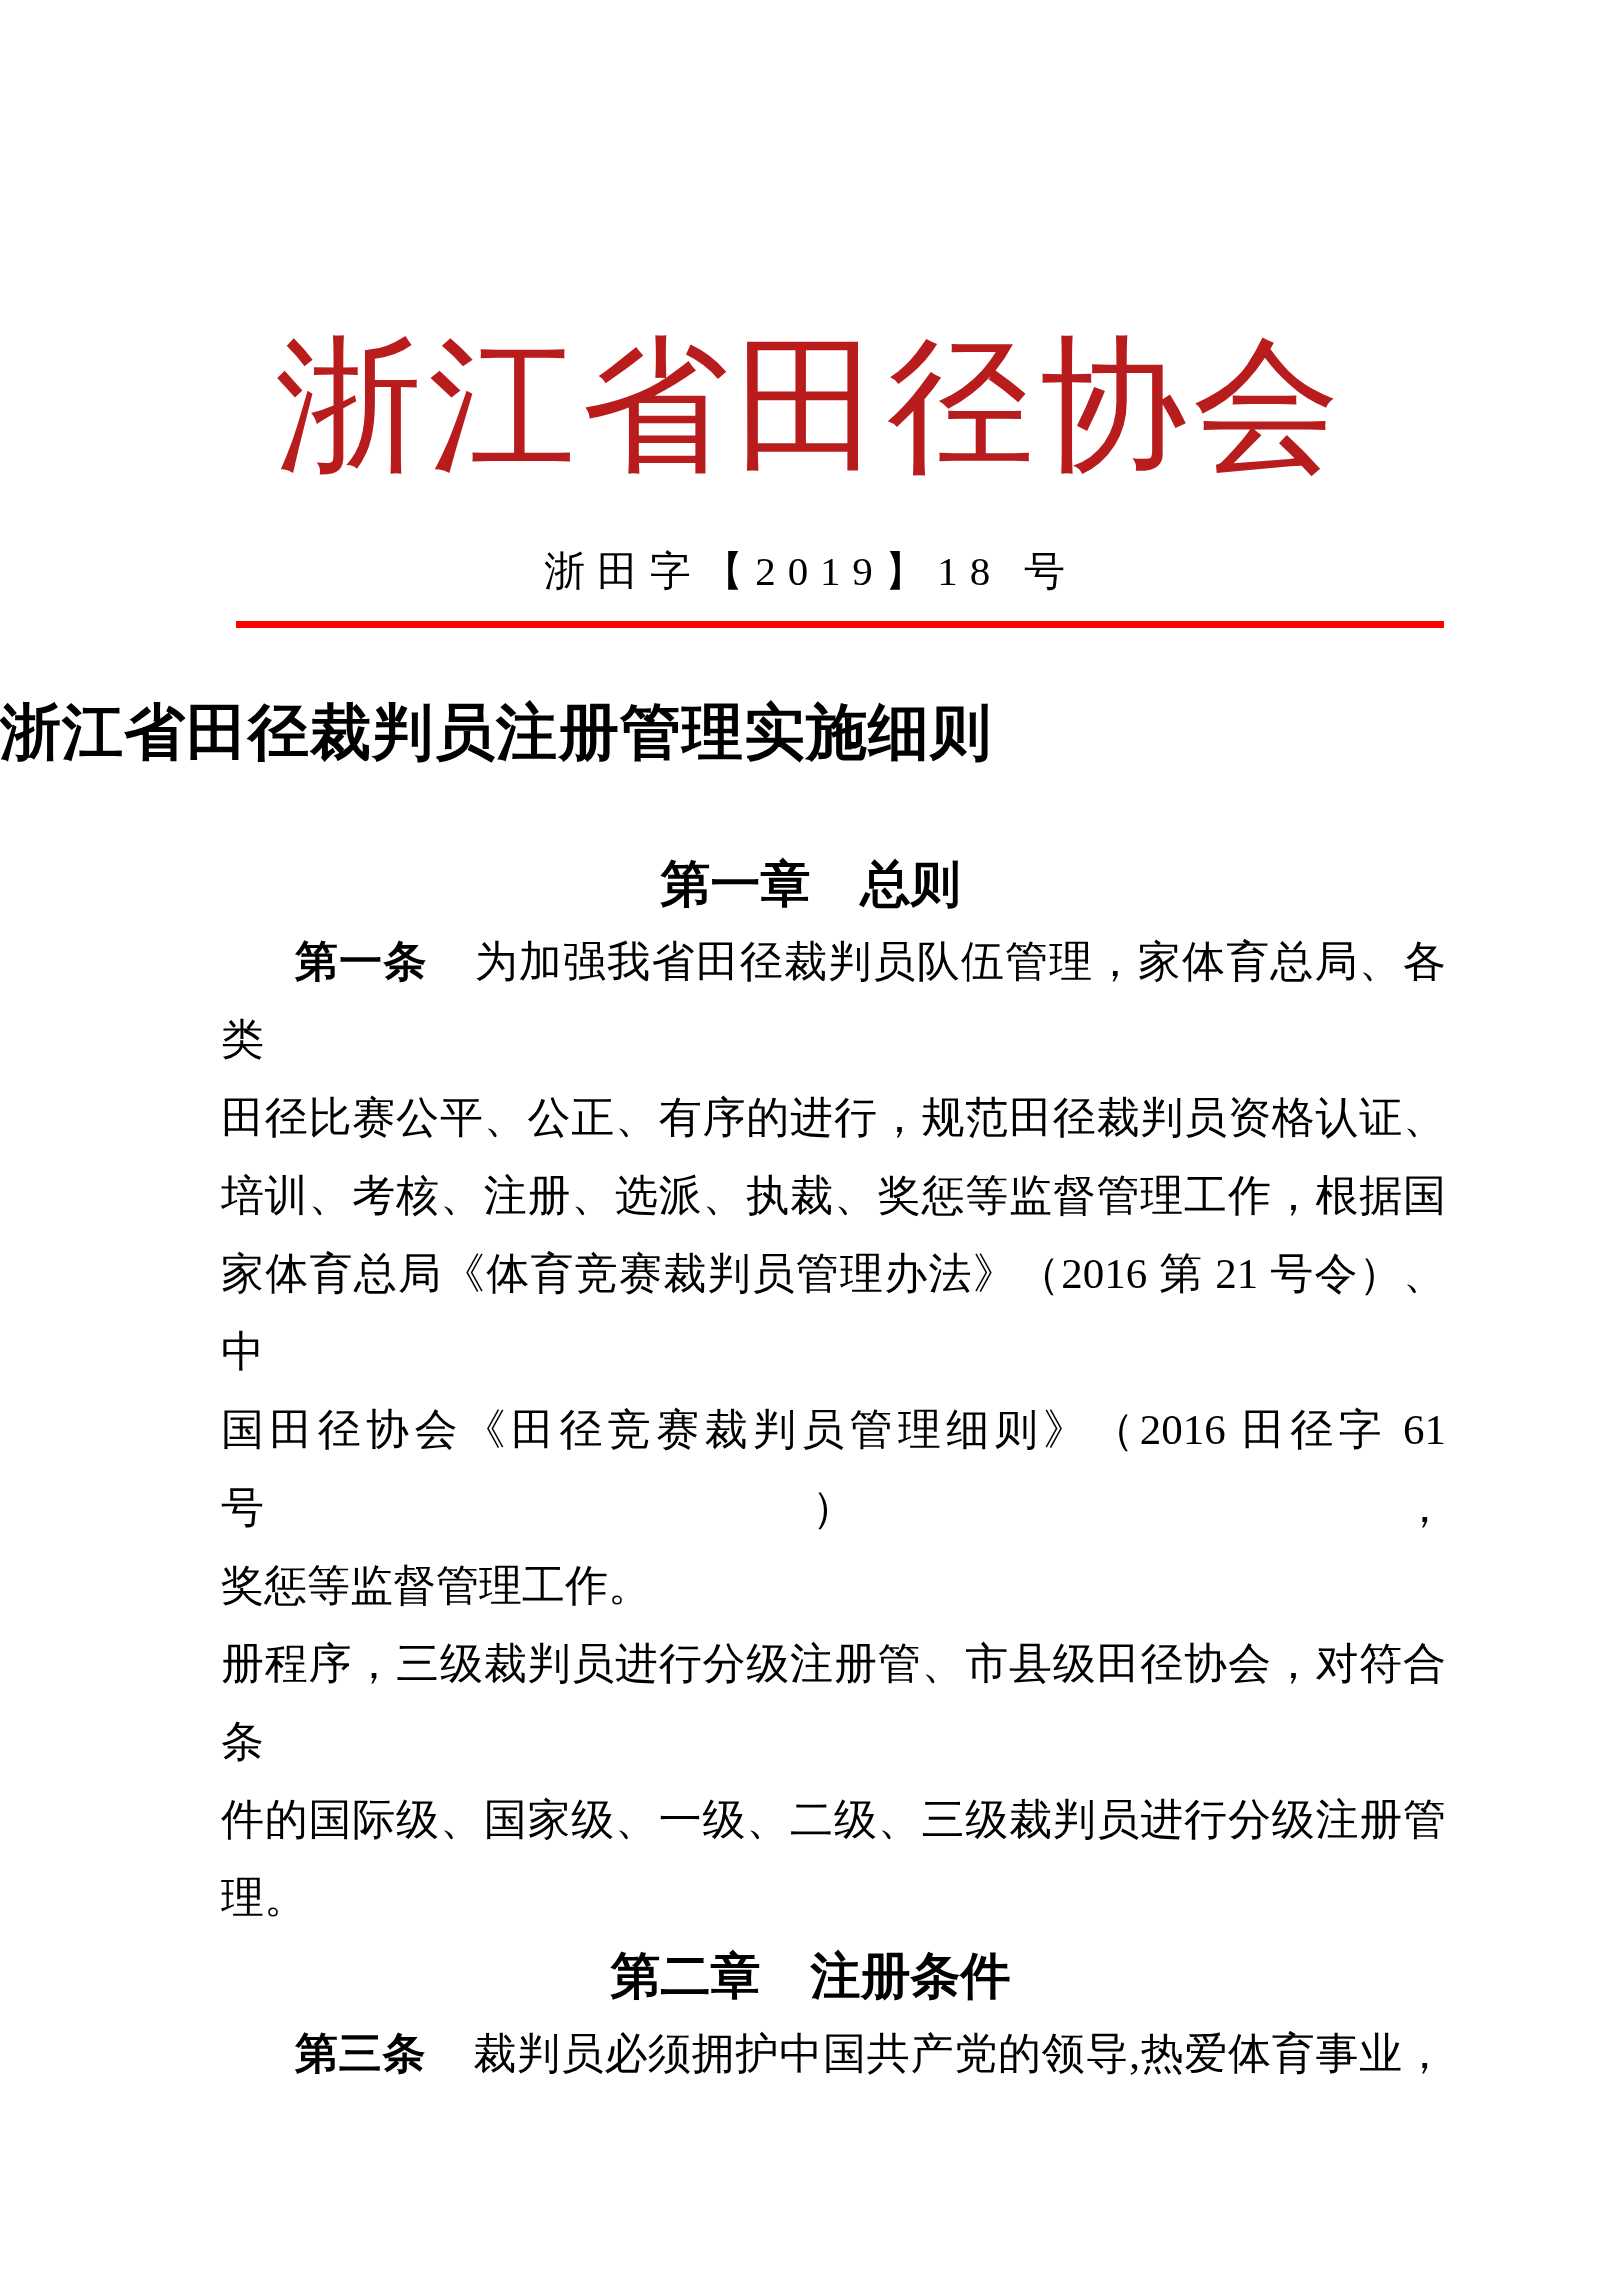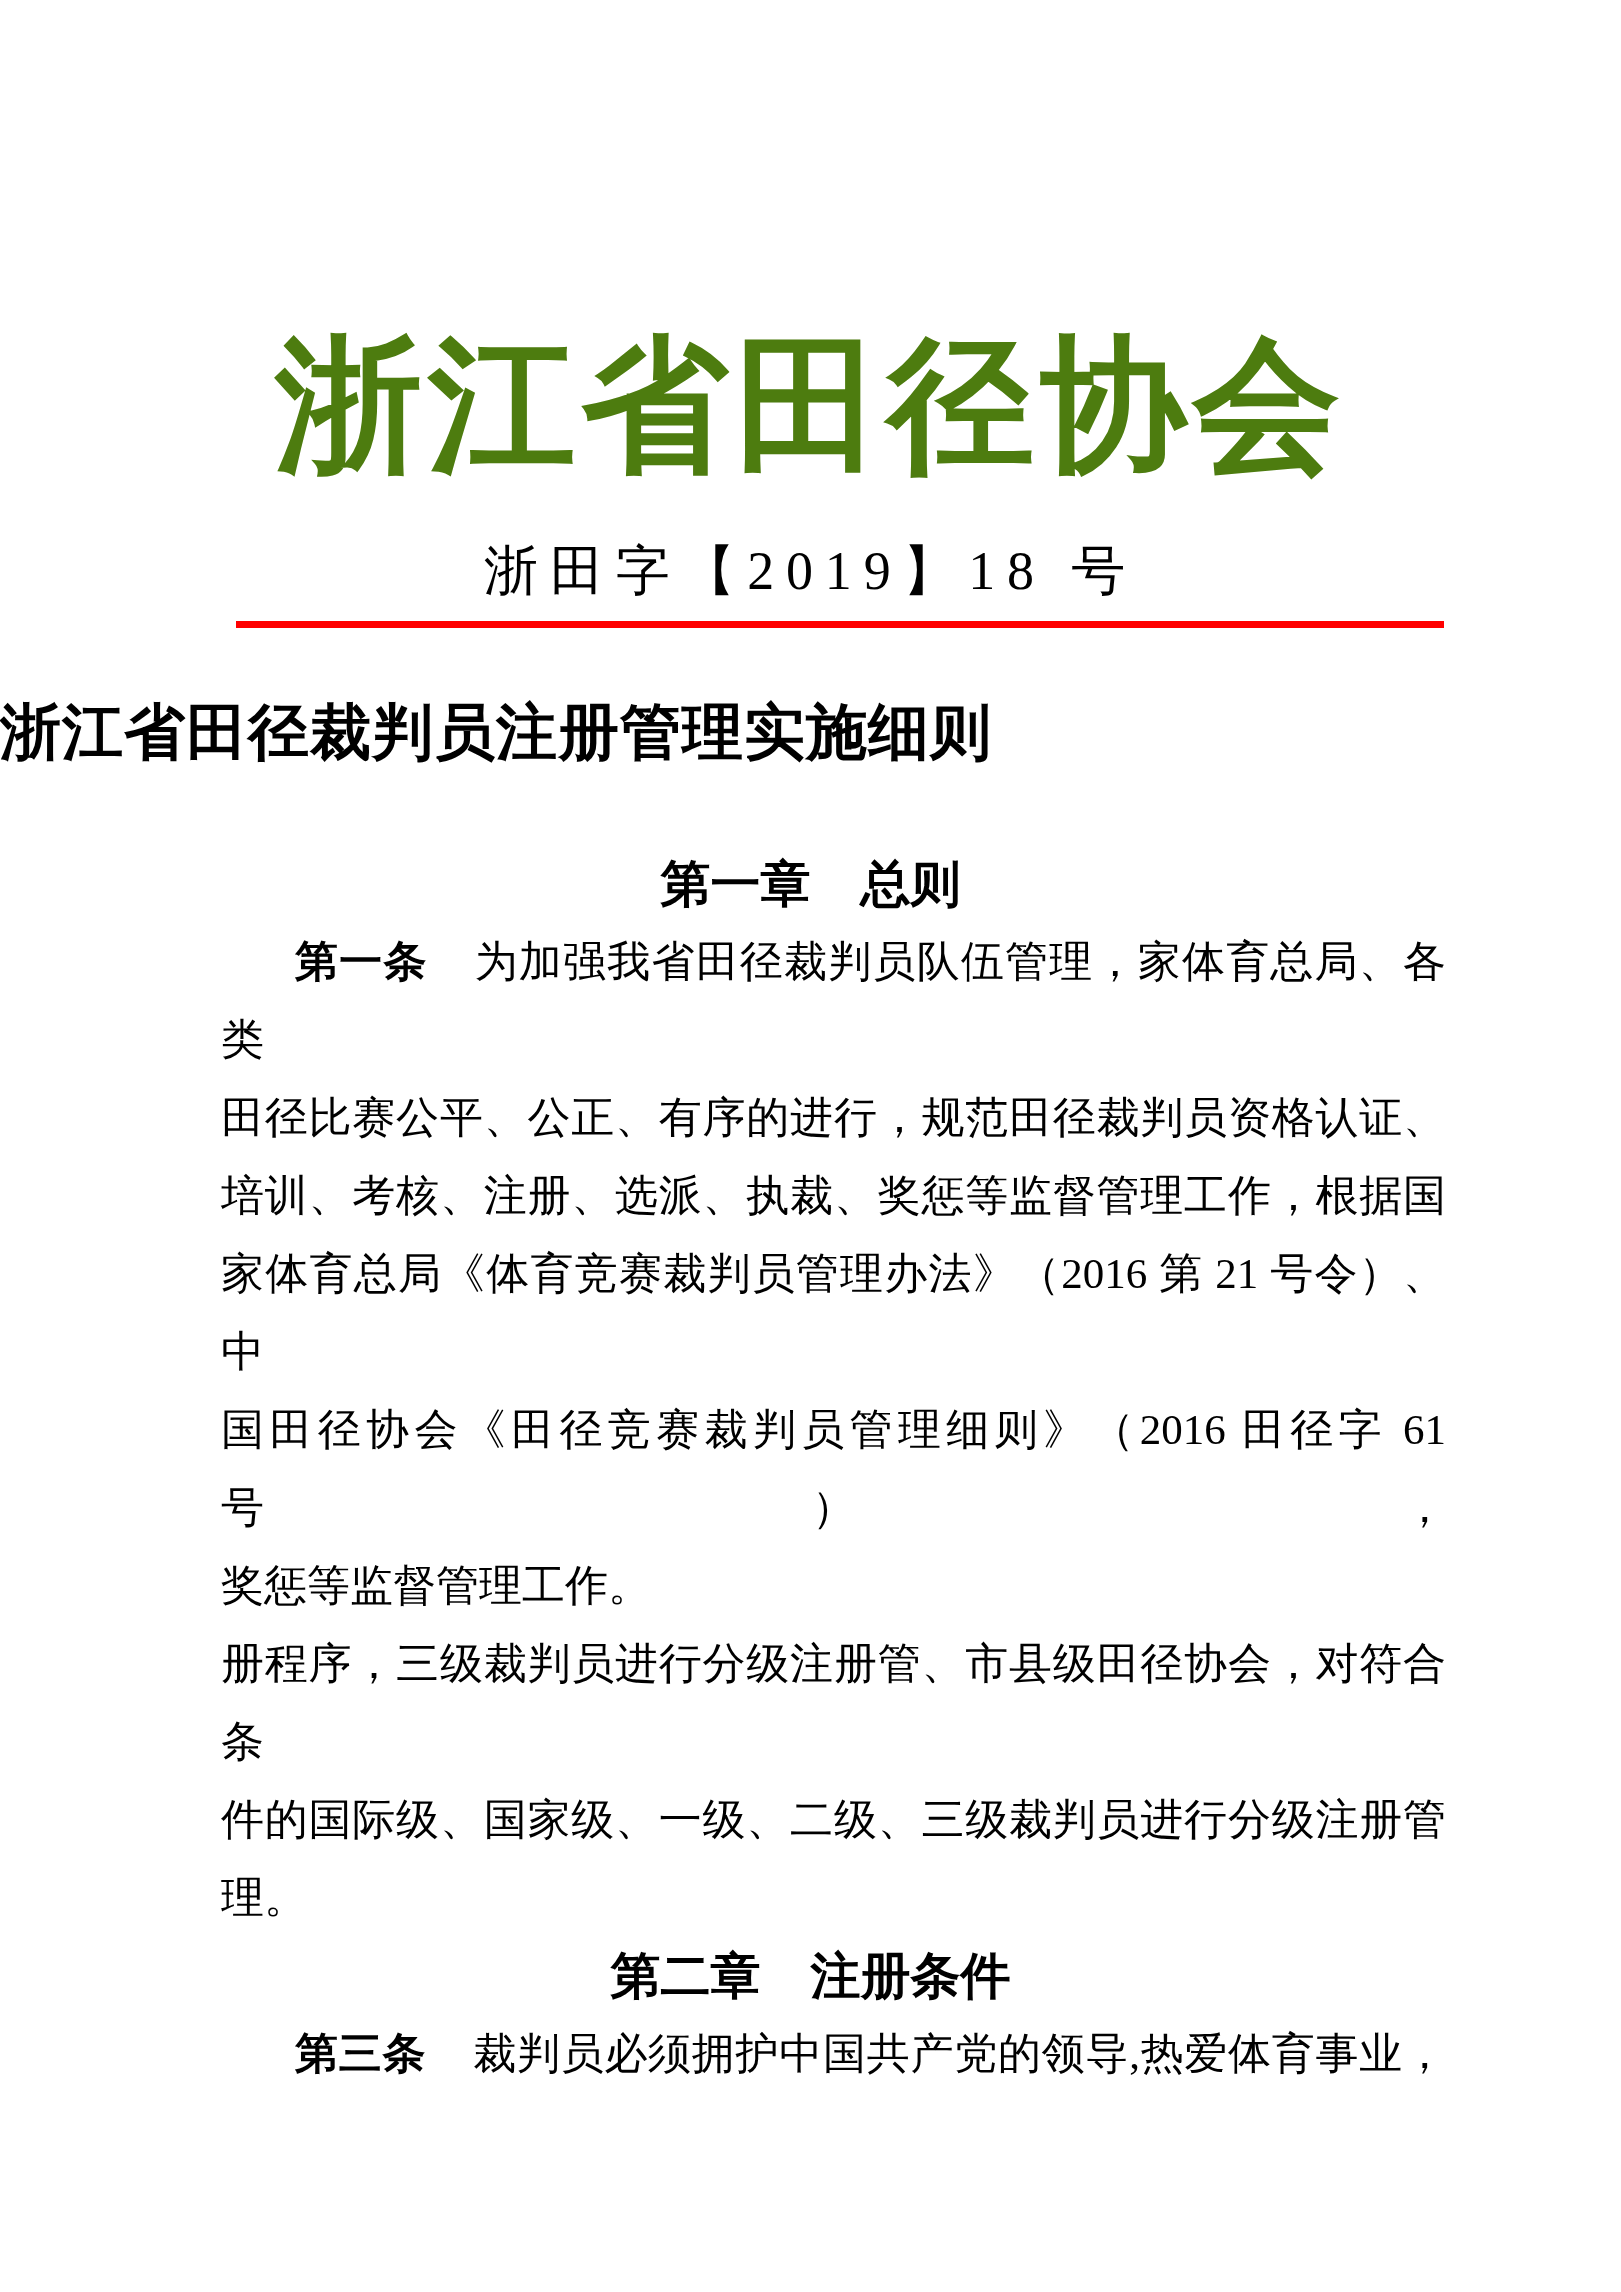--- a/index.html
+++ b/index.html
@@ -22,28 +22,28 @@
   
   .page-center {
     margin-left: -221px;
     margin-right: -175px;
     text-align: center;
   }
   .org-name {
     margin-top: 328px;
     font-size: 147px;
     line-height: 157px;
-    font-weight: bold;
+    font-weight: normal;
     letter-spacing: 5.9px;
-    color: #4d7c0f;
+    color: #b91c1c;
     white-space: nowrap;
   }
   .doc-number {
     margin-top: 61px;
-    font-size: 54px;
+    font-size: 41px;
     line-height: 51px;
     letter-spacing: 11.8px;
     color: #000000;
     white-space: nowrap;
   }
   .red-rule {
     margin-top: 23.5px;
     margin-left: 14.7px;
     width: 1208px;
     height: 7.8px;

